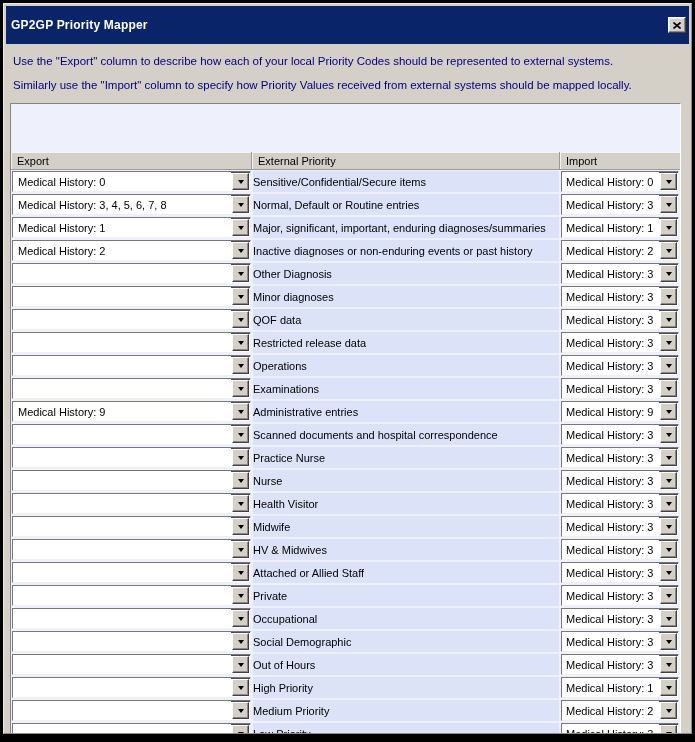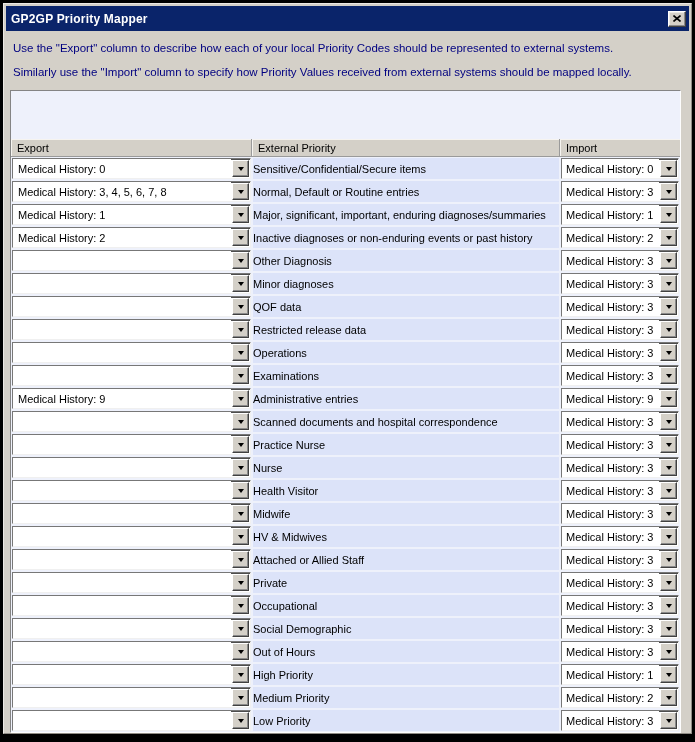--- a/index.html
+++ b/index.html
@@ -18,21 +18,21 @@
     width:100%; height:100%;
     background:#d4d0c8;
     border:1px solid;
     border-color:#ece9e4 #8f8b85 #8f8b85 #ece9e4;
     position:relative;
     overflow:hidden;
   }
   
   .titlebar {
     margin:2px;
-    height:25px;
+    height:38px;
     background:#0a246a;
     display:flex;
     align-items:center;
     padding:0 3px 0 5px;
   }
   .titlebar-text {
     color:#fff;
     font-weight:bold;
     font-size:12px;
     flex:1;

